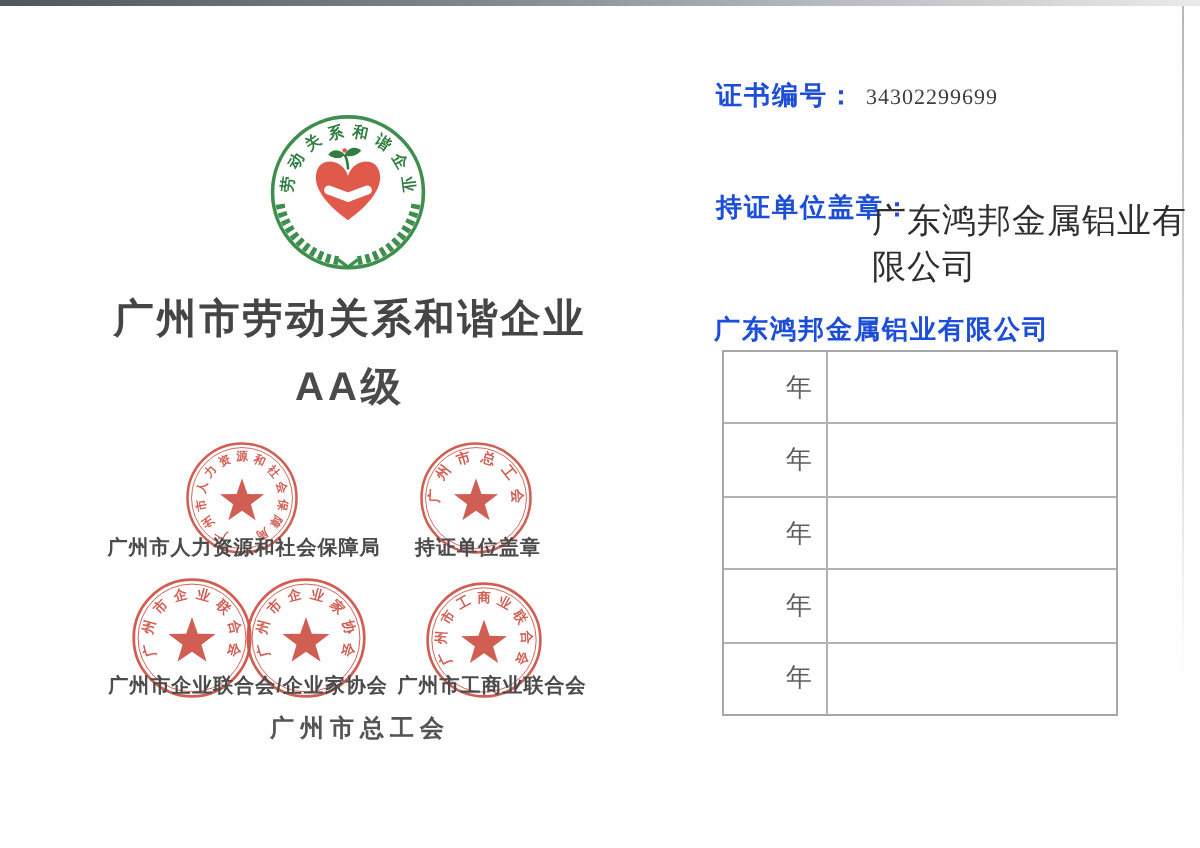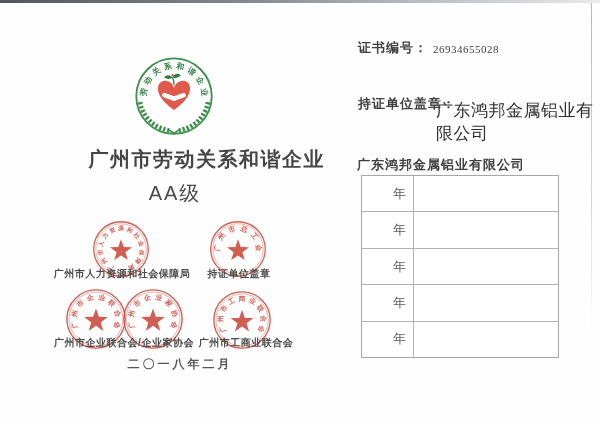--- a/index.html
+++ b/index.html
@@ -16,40 +16,40 @@
   .right-edge{
     position:absolute;top:3px;right:8px;width:1px;height:335px;
     background:linear-gradient(180deg,#b4b8bd 0%,#d5d8da 60%,rgba(255,255,255,0) 100%);
   }
   .abs{position:absolute;}
   .centered{transform:translateX(-50%);white-space:nowrap;}
 
   
   .logo{left:133px;top:53px;width:82px;height:88px;}
   .title1{
-    left:25px;top:146px;width:300px;text-align:right;
+    left:25px;top:146px;width:300px;text-align:center;
     font-size:20px;font-weight:600;color:#454545;letter-spacing:1.5px;
   }
   .title2{
     left:25px;top:180px;width:300px;text-align:center;
-    font-size:20px;font-weight:400;color:#4a4a4a;letter-spacing:2px;
+    font-size:20px;font-weight:700;color:#4a4a4a;letter-spacing:2px;
   }
   .seal{position:absolute;}
   .seal-label{
     position:absolute;z-index:5;
     font-size:10px;font-weight:bold;color:#4b4b4b;letter-spacing:0.5px;
   }
   .issue-date{
     left:180px;top:356px;
     font-size:12px;color:#555;letter-spacing:3px;font-weight:bold;
   }
 
   
   .field-label{
-    font-size:13px;font-weight:bold;color:#404040;letter-spacing:1px;white-space:nowrap;
+    font-size:13px;font-weight:bold;color:#1d4ed8;letter-spacing:1px;white-space:nowrap;
   }
   .num-label{left:358px;top:39px;}
   .num-value{
     left:433px;top:43px;font-family:"Liberation Serif", serif;
     font-size:11px;color:#3d3d3d;letter-spacing:0.5px;
   }
   .holder-label{left:358px;top:95px;}
   .holder-value{
     left:436px;top:99px;font-family:"Liberation Serif", serif;
     font-size:17px;color:#2e2e2e;letter-spacing:0.5px;
@@ -180,24 +180,24 @@
           <text transform="translate(84.9 47.9) rotate(86.6)" text-anchor="middle" dominant-baseline="middle" font-size="11" fill="#cd5145" font-weight="bold" font-family="&quot;Liberation Sans&quot;, sans-serif">合</text>
           <text transform="translate(81.6 65.1) rotate(115.5)" text-anchor="middle" dominant-baseline="middle" font-size="11" fill="#cd5145" font-weight="bold" font-family="&quot;Liberation Sans&quot;, sans-serif">会</text>
         </g>
       </svg></div>
 
   <div class="seal-label centered" style="left:122px;top:267px;">广州市人力资源和社会保障局</div>
   <div class="seal-label centered" style="left:239px;top:267px;">持证单位盖章</div>
   <div class="seal-label centered" style="left:246px;top:336px;">广州市工商业联合会</div>
   <div class="seal-label centered" style="left:124px;top:336px;">广州市企业联合会/企业家协会</div>
 
-  <div class="abs issue-date centered">二〇一八年二月</div>
+  <div class="abs issue-date centered">广州市总工会</div>
 
   <div class="abs field-label num-label">证书编号：</div>
-  <div class="abs num-value">26934655028</div>
+  <div class="abs num-value">34302299699</div>
 
   <div class="abs field-label holder-label">持证单位盖章：</div>
   <div class="abs holder-value">广东鸿邦金属铝业有限公司</div>
 
   <div class="abs field-label validity-heading">广东鸿邦金属铝业有限公司</div>
 
   <div class="abs verify-table" id="verify-table">
       <div class="vrow">
         <div class="vc1">年</div>
         <div class="vc2"></div>

